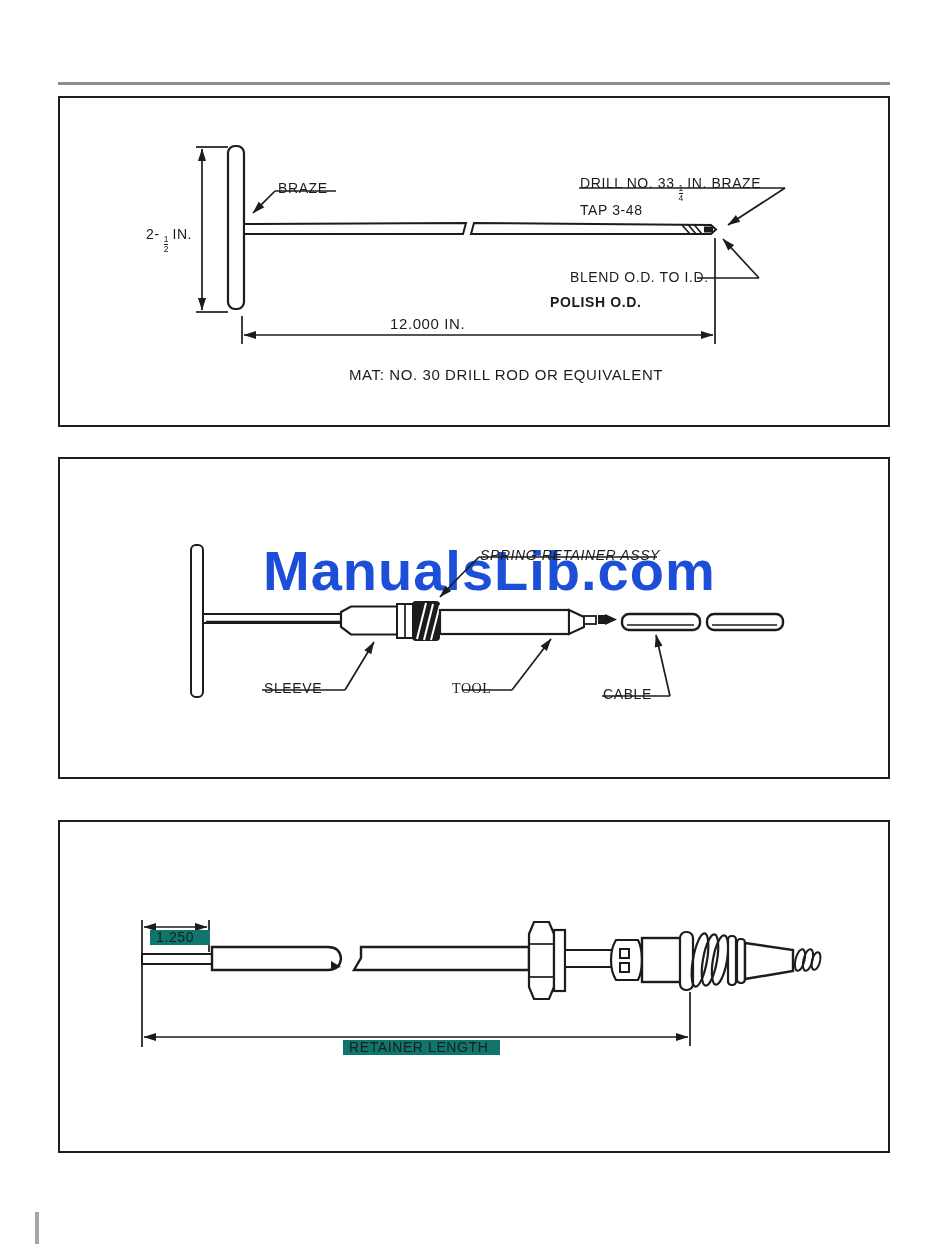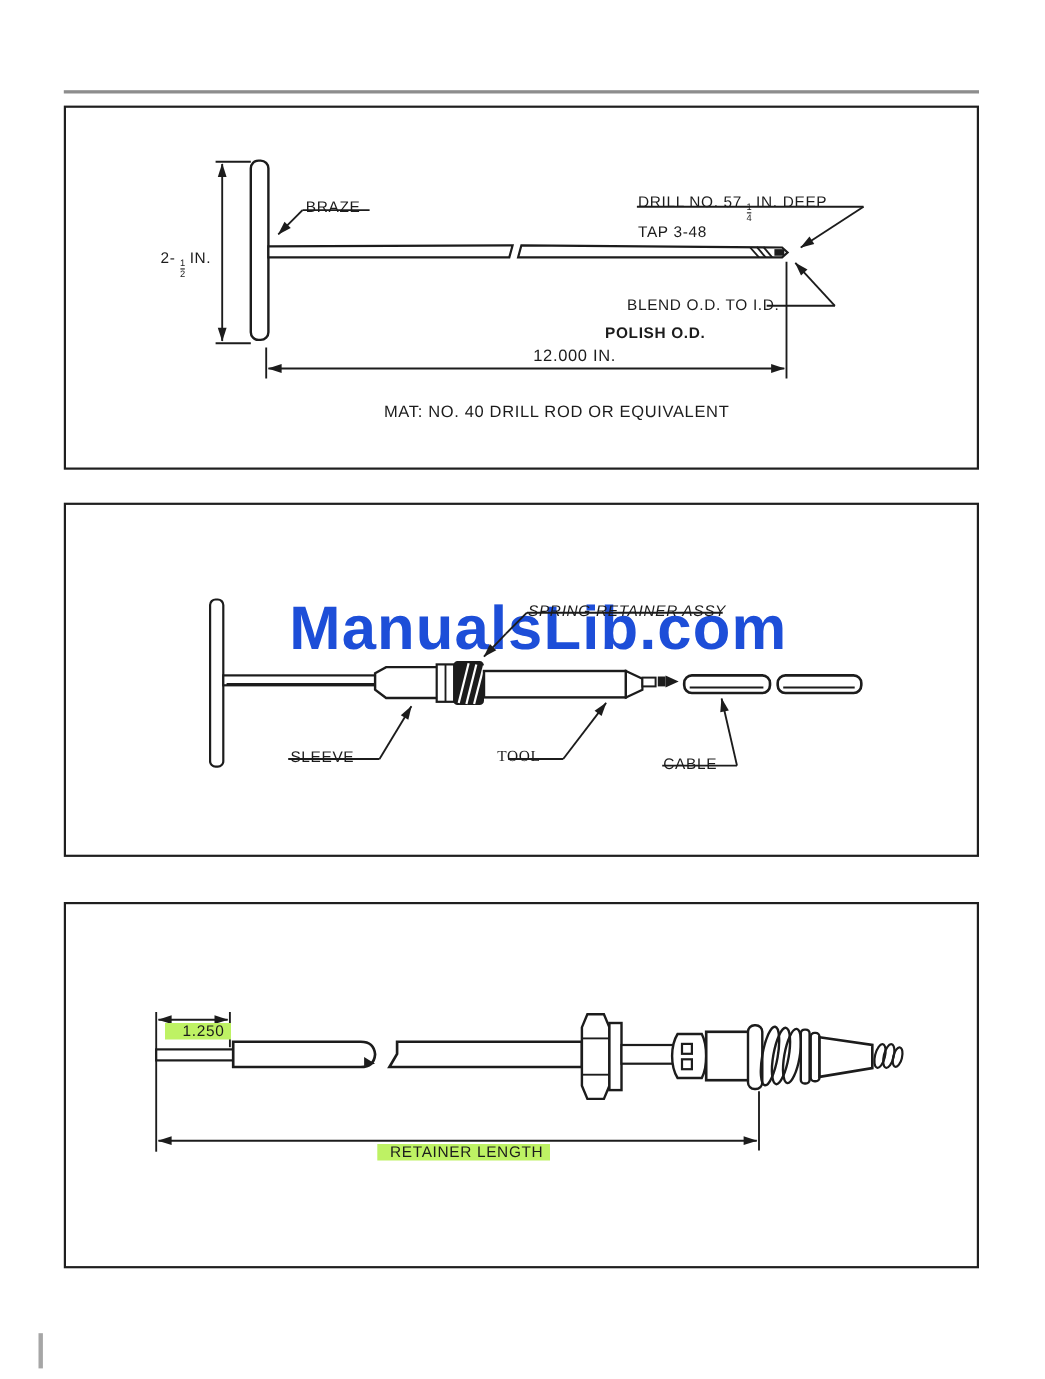--- a/index.html
+++ b/index.html
@@ -7,22 +7,22 @@
   .top-rule{position:absolute;left:58px;top:82px;width:832px;height:3px;background:#8d8d8d;}
   .panel{position:absolute;left:58px;width:832px;border:2px solid #1f1f1f;background:#fff;box-sizing:border-box;}
   #panel1{top:96px;height:331px;}
   #panel2{top:457px;height:322px;}
   #panel3{top:820px;height:333px;}
   .panel svg{position:absolute;left:0;top:0;}
   .lbl{position:absolute;white-space:nowrap;font-size:14px;letter-spacing:0.6px;line-height:1.1;color:#1c1c1c;margin-top:11px;}
   .frac{display:inline-flex;flex-direction:column;align-items:center;font-size:8.5px;line-height:1;vertical-align:-3px;margin:0 4px;letter-spacing:0;}
   .frac .den{border-top:1.2px solid #1c1c1c;padding-top:0.5px;}
   .dim-text{font-size:15px;}
-  .center{text-align:right;}
-  .onwhite{background:#bef264;padding:0 6px;}
+  .center{text-align:left;}
+  .onwhite{background:#0f766e;padding:0 6px;}
   .watermark{position:absolute;left:203px;top:84px;font-size:56px;font-weight:bold;letter-spacing:1px;color:#1d4ed8;line-height:1;}
   .spine-mark{position:absolute;left:35px;top:1212px;width:4px;height:32px;background:#a6a6a6;}
 </style>
 </head>
 <body>
 
 <div class="top-rule"></div>
 
 <div class="panel" id="panel1">
   <svg width="828" height="327" viewBox="0 0 828 327">
@@ -62,30 +62,30 @@
     </g>
   </svg>
   <div class="lbl" style="left:86px;top:118px;">
     <span>2-</span><span class="frac">
         <span>1</span>
         <span class="den">2</span>
       </span><span>IN.</span>
   </div>
   <div class="lbl" style="left:218px;top:72px;">BRAZE</div>
   <div class="lbl" style="left:520px;top:67px;">
-    <span>DRILL NO. 57</span><span class="frac">
+    <span>DRILL NO. 33</span><span class="frac">
         <span>1</span>
         <span class="den">4</span>
-      </span><span>IN. DEEP</span>
+      </span><span>IN. BRAZE</span>
   </div>
   <div class="lbl" style="left:520px;top:94px;">TAP 3-48</div>
   <div class="lbl" style="left:510px;top:161px;">BLEND O.D. TO I.D.</div>
   <div class="lbl" style="left:490px;top:186px;font-weight:bold;">POLISH O.D.</div>
   <div class="lbl dim-text center" style="left:330px;top:207px;width:170px;">12.000 IN.</div>
-  <div class="lbl dim-text" style="left:289px;top:258px;">MAT: NO. 40 DRILL ROD OR EQUIVALENT</div>
+  <div class="lbl dim-text" style="left:289px;top:258px;">MAT: NO. 30 DRILL ROD OR EQUIVALENT</div>
 </div>
 
 <div class="panel" id="panel2">
   <div class="watermark">ManualsLib.com</div>
   <svg width="828" height="318" viewBox="0 0 828 318">
     <defs>
       <marker id="arr2" markerUnits="userSpaceOnUse" markerWidth="14" markerHeight="9" refX="12.5" refY="4.5" orient="auto-start-reverse">
         <path d="M0.5,0.5 L13,4.5 L0.5,8.5 Z" fill="#1c1c1c"></path>
       </marker>
     </defs>

